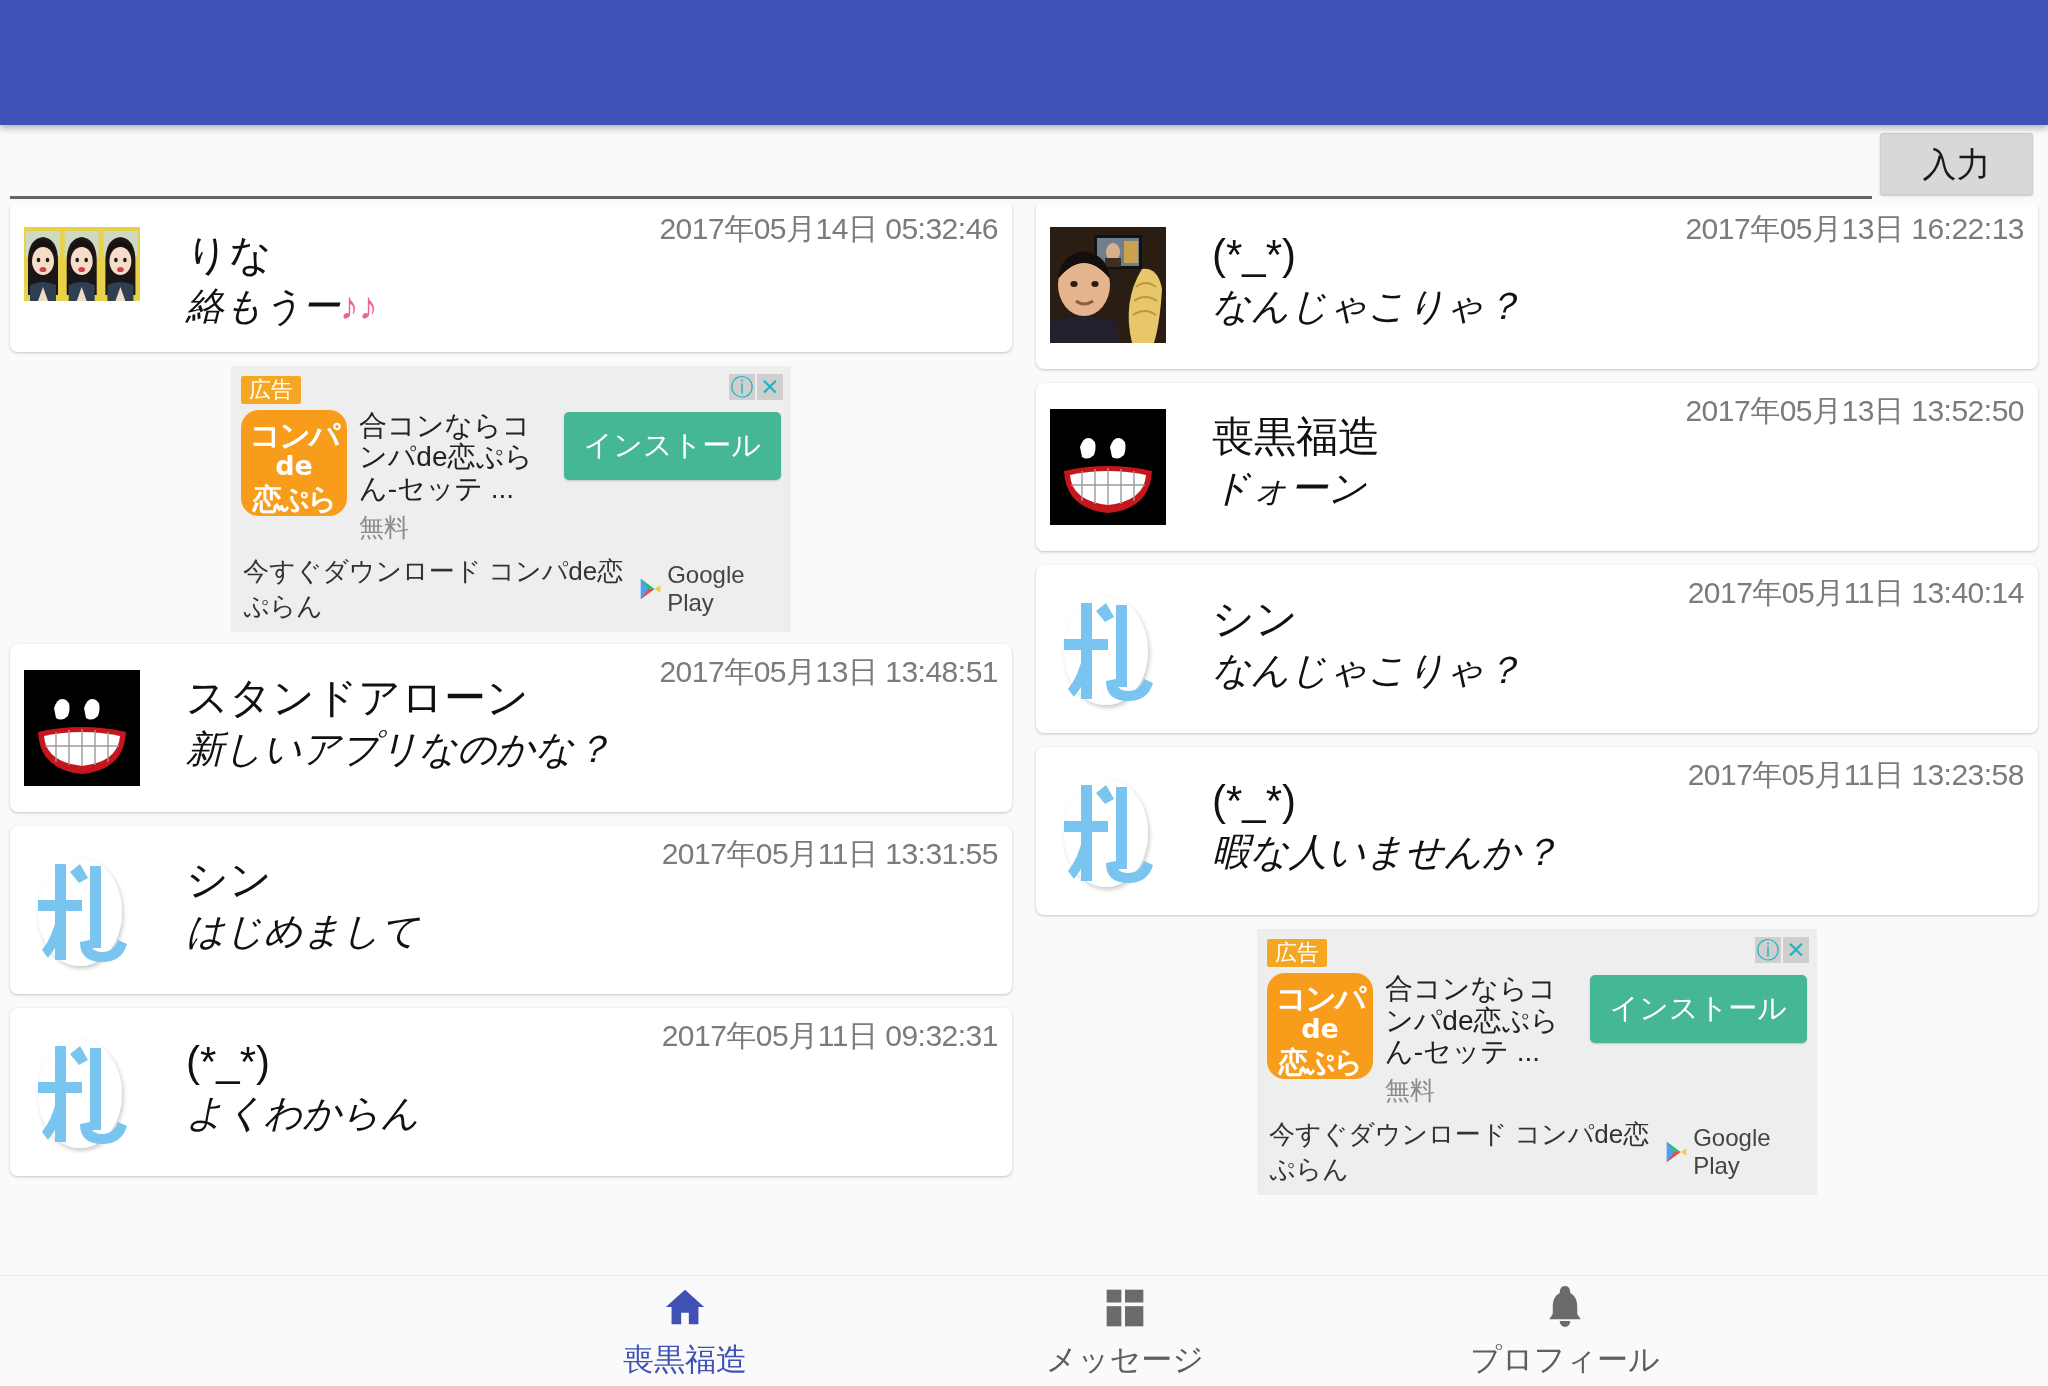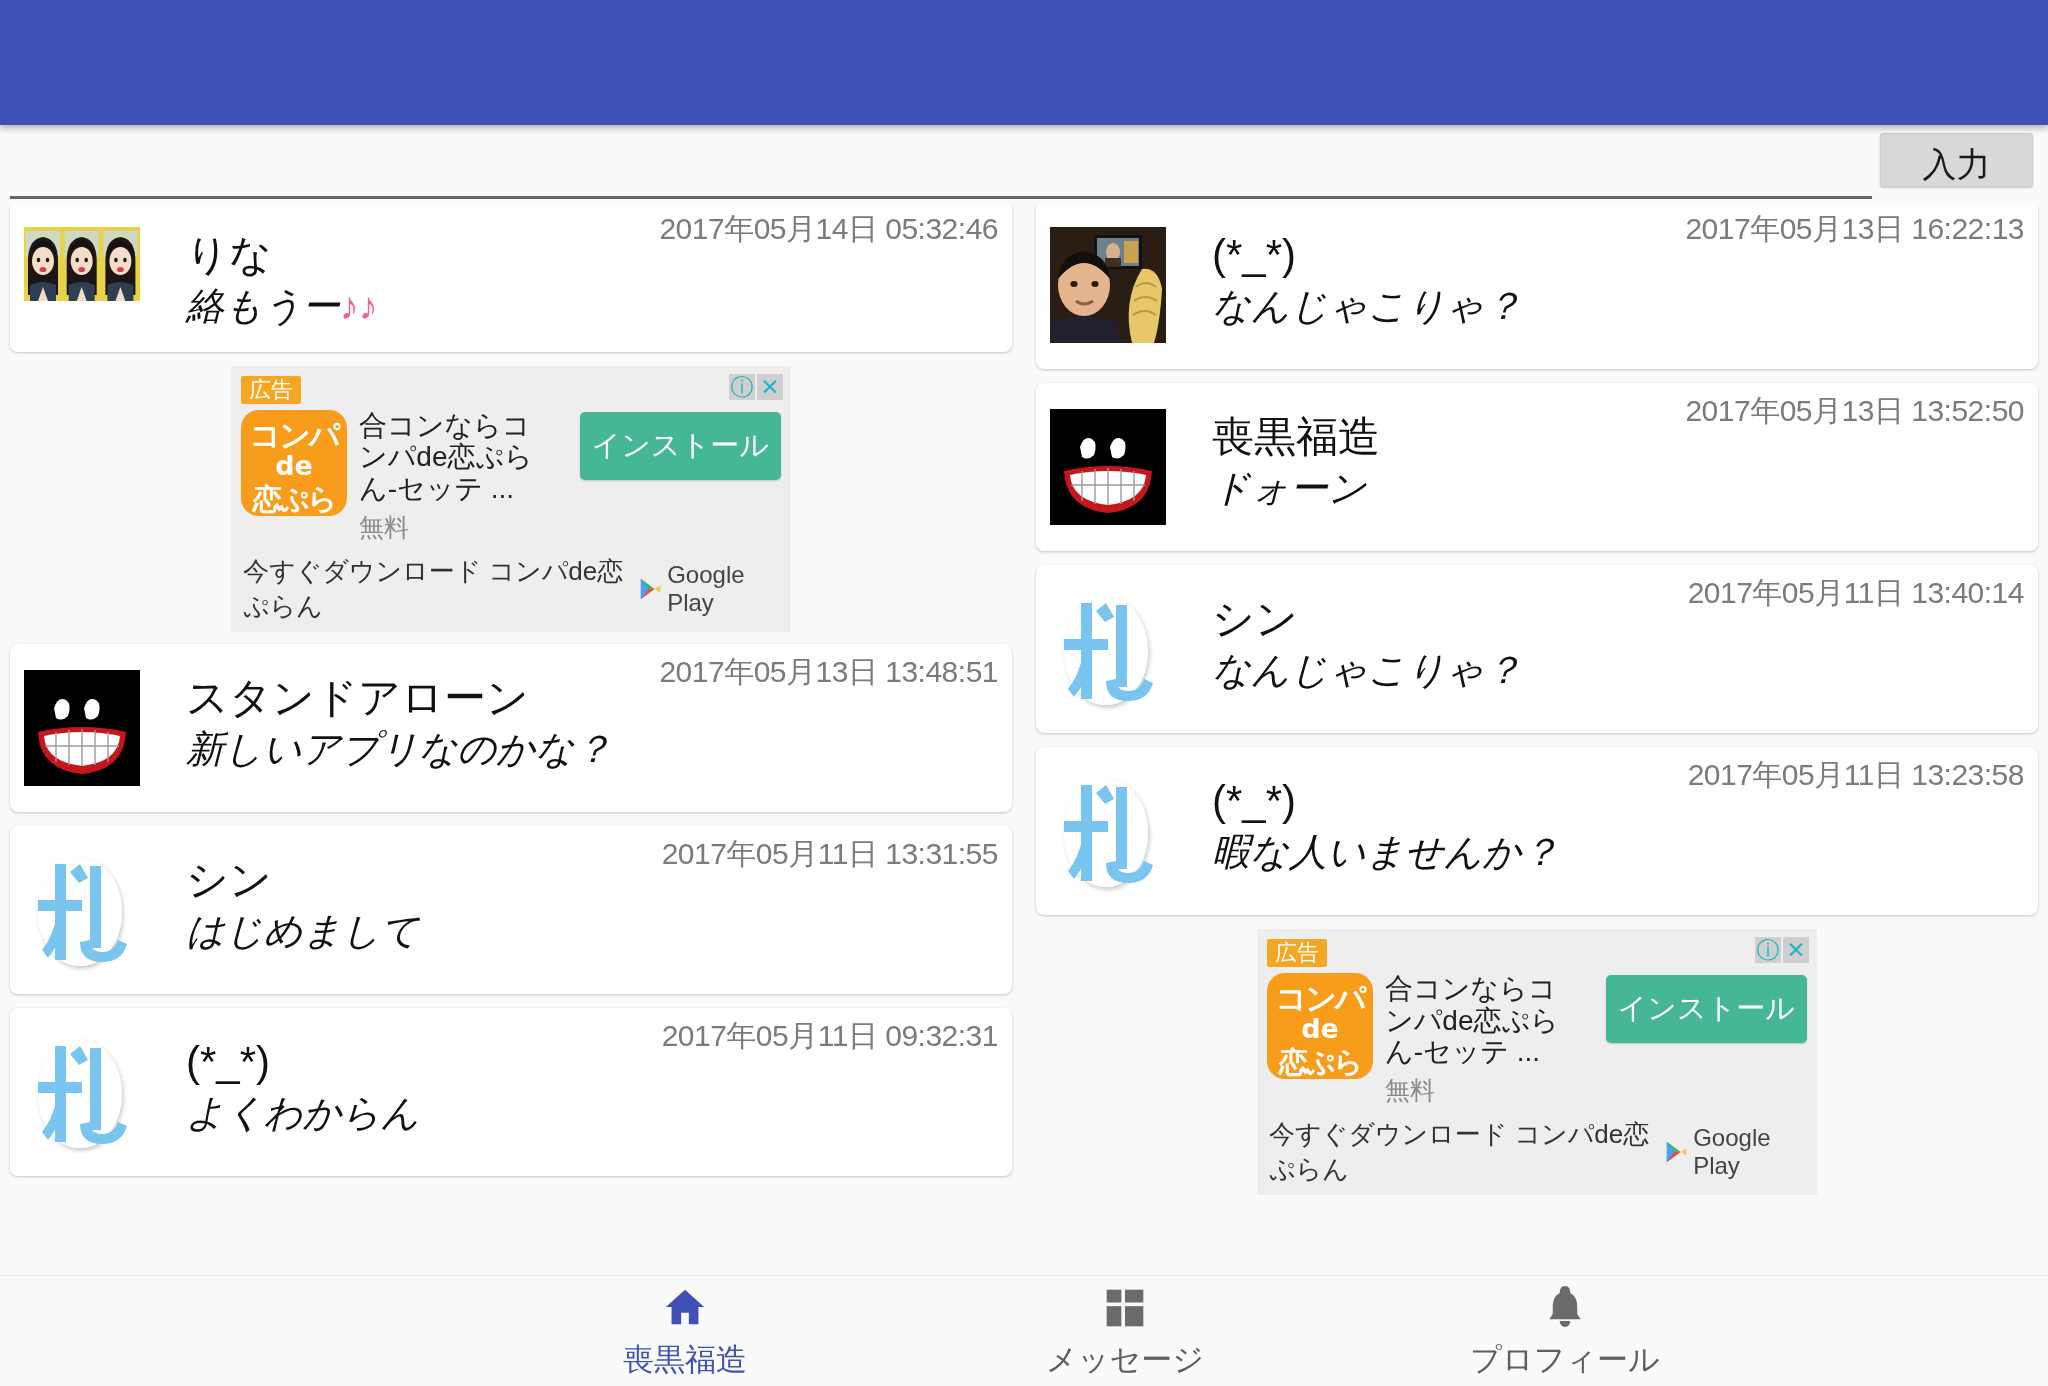--- a/index.html
+++ b/index.html
@@ -27,21 +27,21 @@
   .input-underline {
     position: absolute; left: 10px; top: 71px; width: 1862px; height: 3px;
     background: #666;
   }
   .input-field {
     position: absolute; left: 16px; top: 18px; width: 1850px; height: 52px;
     border: none; outline: none; background: transparent;
     font-family: "Liberation Sans", sans-serif; font-size: 34px; color: #222;
   }
   .input-btn {
-    position: absolute; left: 1880px; top: 133px; width: 153px; height: 54px;
+    position: absolute; left: 1880px; top: 133px; width: 153px; height: 62px;
     background: #d8d8d8; border: 1px solid #cfcfcf; border-radius: 3px;
     color: #1a1a1a; font-size: 34px; line-height: 61px; text-align: center;
     font-family: "Liberation Sans", sans-serif;
     box-shadow: 0 1px 2px rgba(0,0,0,0.22);
     z-index: 26;
   }
 
   
   .column { position: absolute; top: 201px; width: 1022px; }
   .col-left  { left: 0px; }
@@ -115,21 +115,21 @@
   }
   .ad-icon .l1 { top: 5px;  font-size: 31px; letter-spacing: -2px; }
   .ad-icon .l2 { top: 40px; font-size: 27px; }
   .ad-icon .l3 { top: 70px; font-size: 29px; letter-spacing: -2px; }
   .ad-copy { margin-left: 12px; width: 190px; }
   .ad-title { font-size: 28px; line-height: 1.13; color: #222; }
   .ad-price { font-size: 25px; color: #8a8a8a; margin-top: 6px; }
   .ad-install {
     position: absolute; right: 0px; top: 2px;
     background: #45b795; color: #fff; border-radius: 5px;
-    font-size: 29px; padding: 14px 12px; white-space: nowrap;
+    font-size: 29px; padding: 14px 20px; white-space: nowrap;
     box-shadow: 0 1px 2px rgba(0,0,0,0.18);
   }
   .ad-foot {
     display: flex; align-items: center; justify-content: space-between;
     margin-top: 10px; padding: 0 2px;
   }
   .ad-foot-text { font-size: 26px; color: #333; }
   .ad-gp { display: flex; align-items: center; gap: 6px; }
   .ad-gp-label { font-size: 24px; color: #444; }
 

